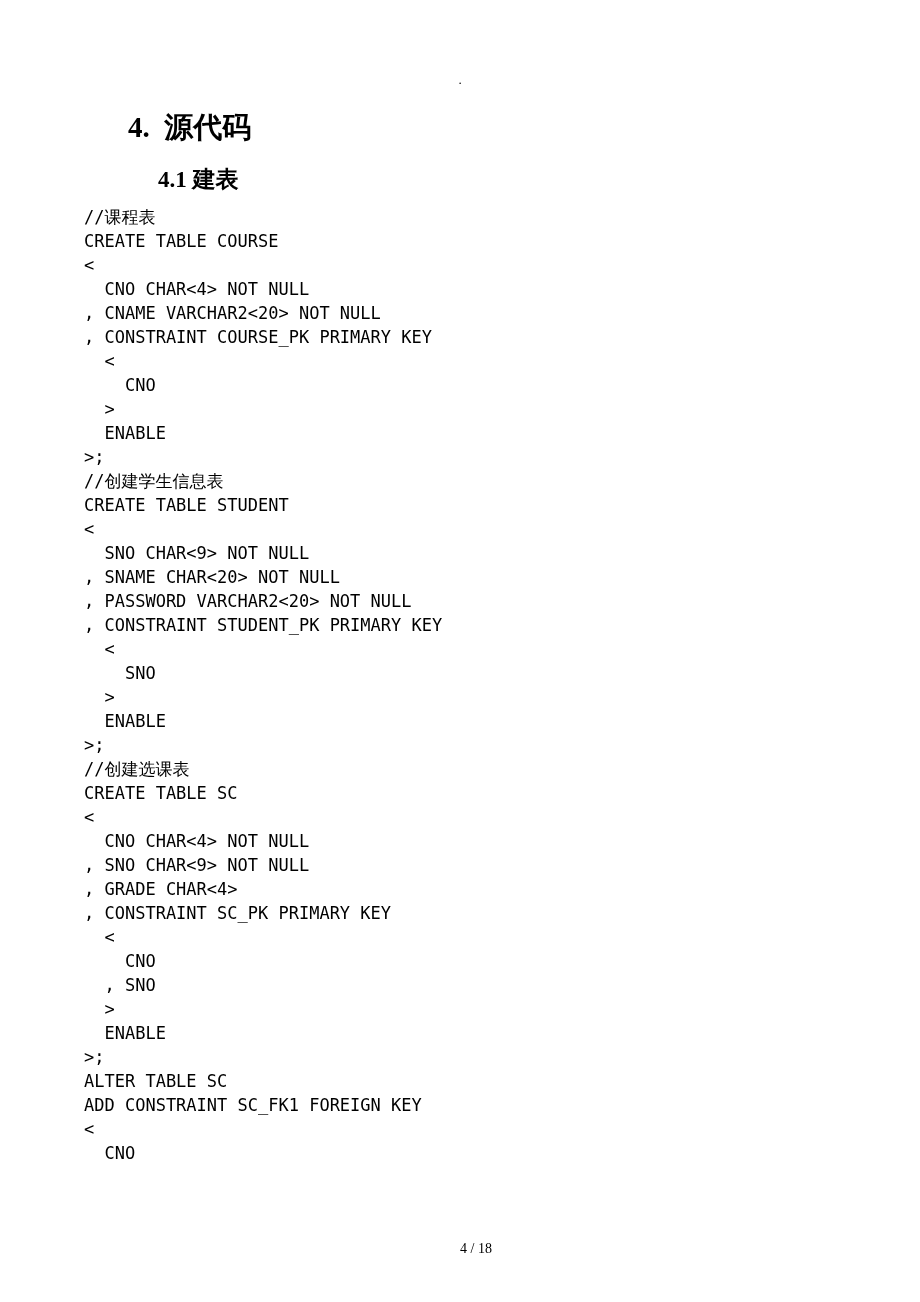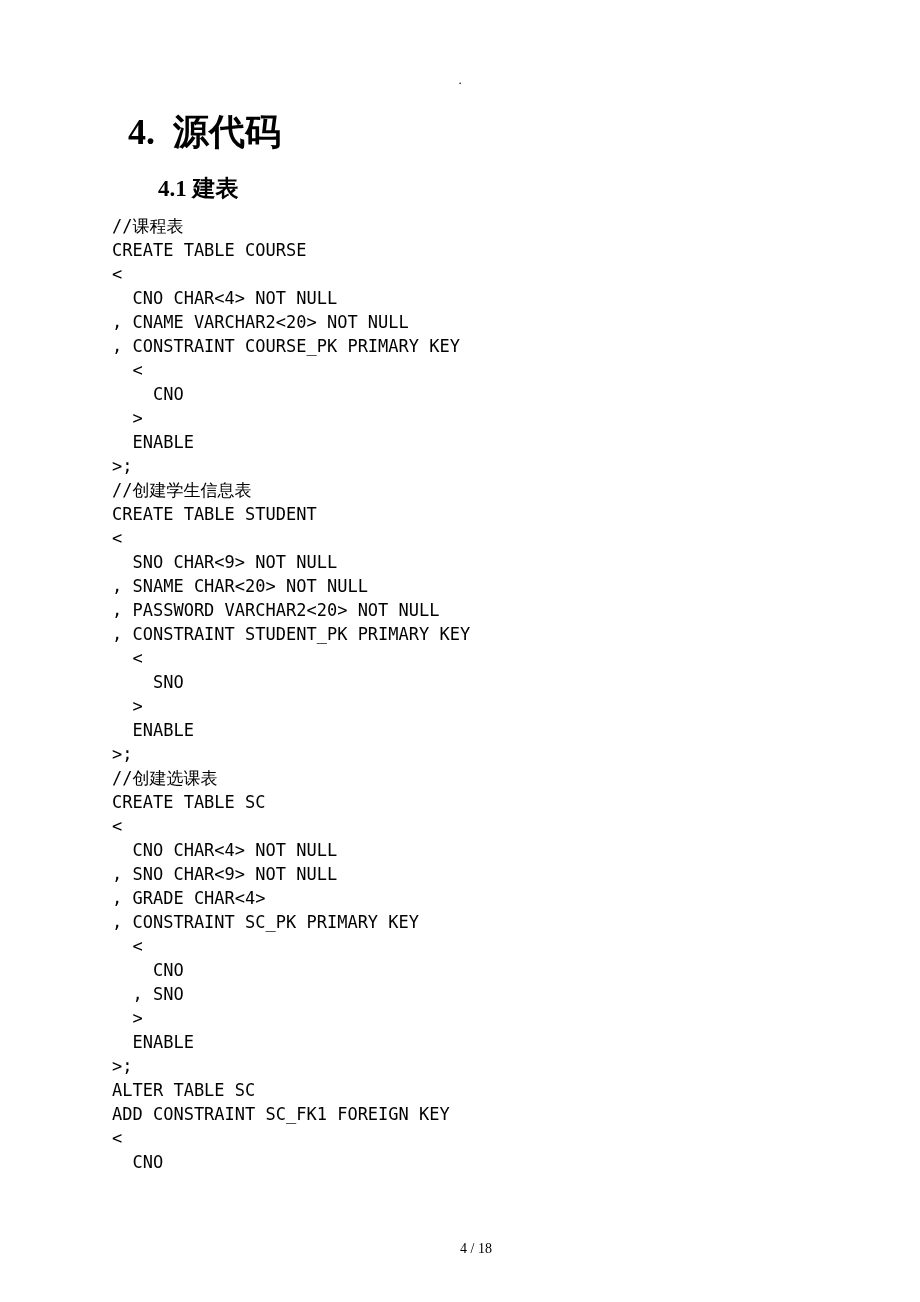--- a/index.html
+++ b/index.html
@@ -19,35 +19,35 @@
     padding-bottom: 60px;
   }
   .header-dot {
     position: absolute;
     top: 72px;
     left: 50%;
     transform: translateX(-50%);
     font-size: 13px;
   }
   .h1 {
-    font-size: 36px;
+    font-size: 29px;
     font-weight: bold;
     margin: 40px 12px 16px 128px;
   }
   .h2 {
     font-size: 23px;
     font-weight: bold;
     margin: 12px 0 10px 158px;
   }
   .code {
     font-family: "SimSun", "NSimSun", monospace;
     font-size: 17px;
     line-height: 24px;
     white-space: pre;
-    margin-left: 112px;
+    margin-left: 84px;
   }
   .footer {
     position: absolute;
     bottom: 45px;
     left: 16px;
     width: 100%;
     text-align: center;
     font-size: 14px;
     font-family: Liberation Serif, serif;
   }

